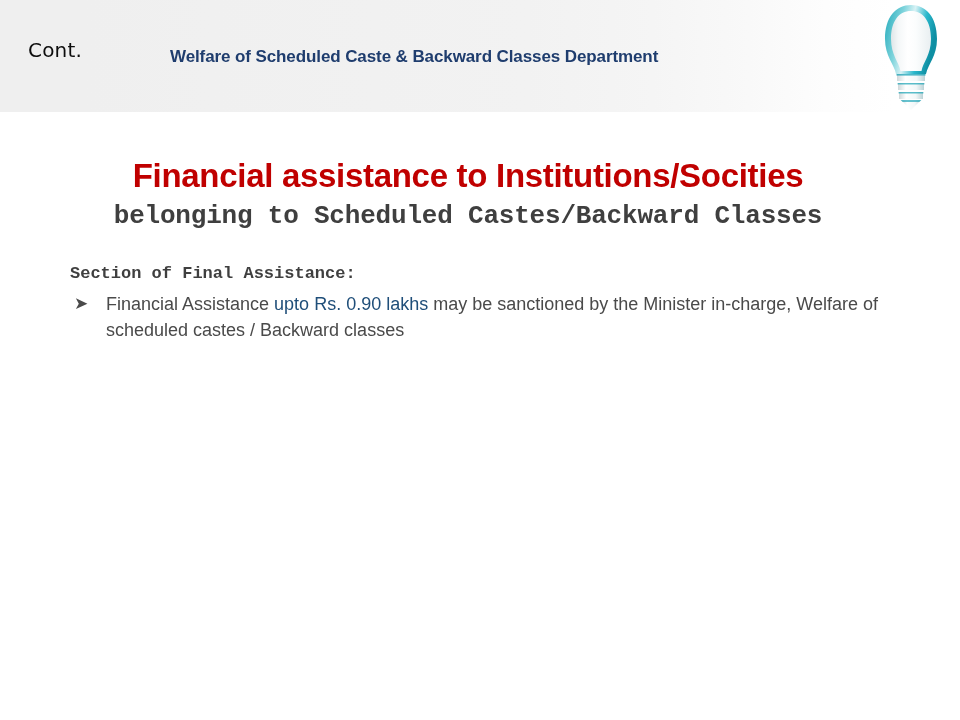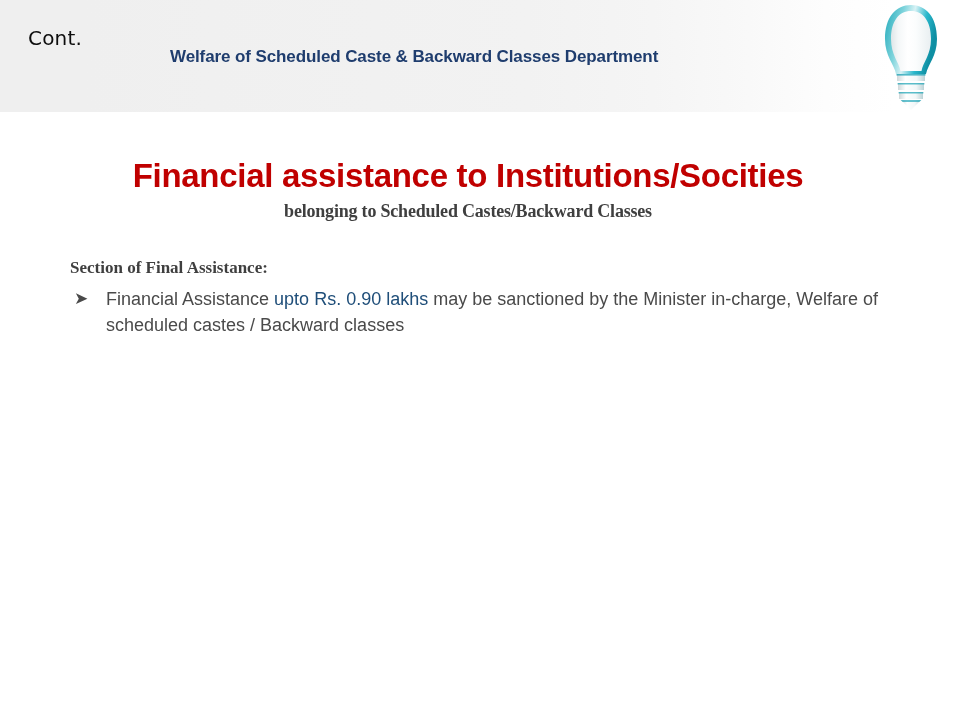--- a/index.html
+++ b/index.html
@@ -39,21 +39,21 @@
         #f5f5f5 68%,
         #f9f9f9 78%,
         #fdfdfd 86%,
         #ffffff 93%,
         #ffffff 100%);
   }
 
   .header-cont {
     position: absolute;
     left: 28px;
-    top: 26px;
+    top: 38px;
     font-family: "DejaVu Sans", sans-serif;
     font-size: 20px;
     font-weight: 400;
     color: #0d0d0d;
     letter-spacing: 0.2px;
     white-space: nowrap;
   }
 
   .header-title {
     position: absolute;
@@ -90,43 +90,43 @@
     font-family: "Liberation Sans", sans-serif;
     font-size: 33px;
     font-weight: bold;
     color: #c00000;
     line-height: 1.12;
     letter-spacing: -0.3px;
     margin: 0;
     white-space: nowrap;
   }
   .slide-subtitle {
-    font-family: Liberation Serif, serif;
-    font-size: 18px;
+    font-family: Liberation Mono, monospace;
+    font-size: 26px;
     font-weight: bold;
     color: #3f3f3f;
     line-height: 1.2;
     margin: 6px 0 0 0;
     letter-spacing: -0.2px;
     white-space: nowrap;
   }
 
   
   .body-block {
     position: absolute;
     left: 70px;
     top: 256px;
     width: 830px;
   }
   .section-label {
-    font-family: Liberation Serif, serif;
+    font-family: Liberation Mono, monospace;
     font-size: 17px;
     font-weight: bold;
     color: #3f3f3f;
-    margin: 2px 0 8px 0;
+    margin: 8px 0 8px 0;
     letter-spacing: 0;
   }
   .bullet-list {
     list-style: none;
     margin: 0;
     padding: 0;
   }
   .bullet-item {
     position: relative;
     padding-left: 36px;

